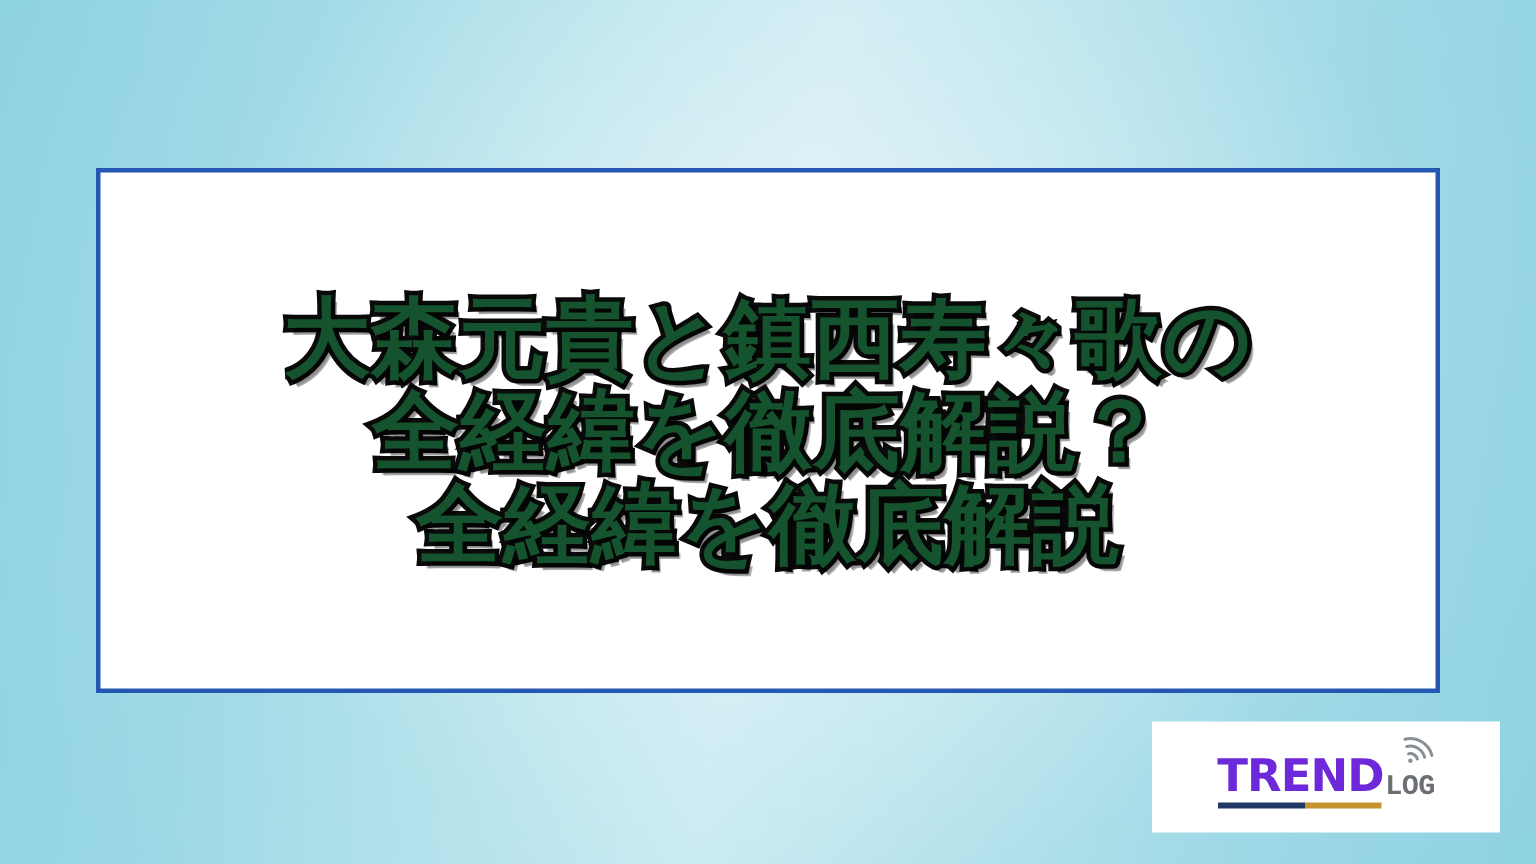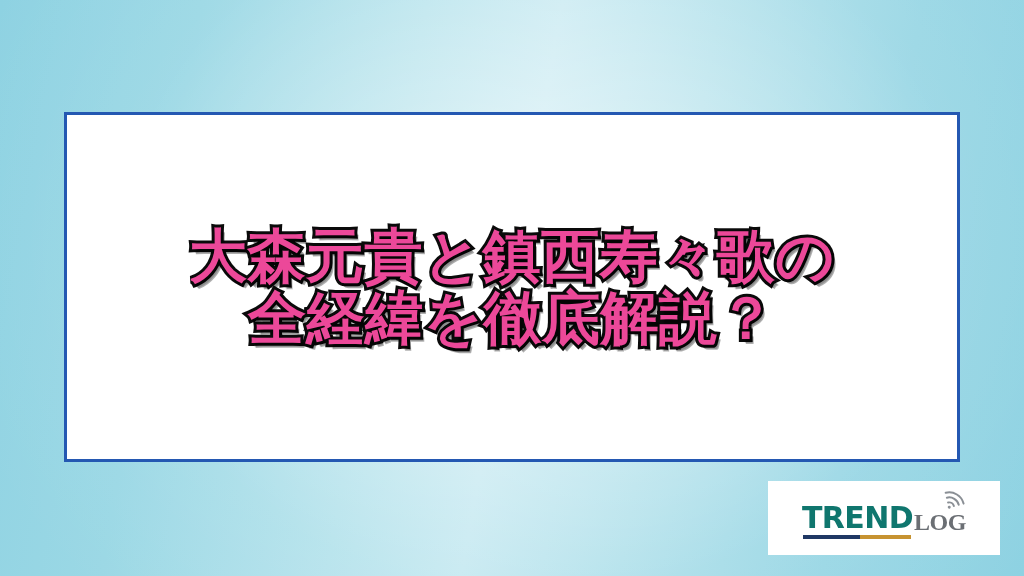--- a/index.html
+++ b/index.html
@@ -52,21 +52,21 @@
 
   #headline {
     text-align: center;
     line-height: 1.07;
     margin: 0;
     padding: 0 14px;
     font-family: "DejaVu Sans", "Liberation Sans", sans-serif;
     font-weight: 700;
     font-size: 58px;
     letter-spacing: 0.5px;
-    color: #ec4899;
+    color: #14532d;
     -webkit-text-stroke: 6px #0a0a0a;
     paint-order: stroke fill;
     text-shadow:
       4px 5px 0 rgba(0,0,0,0.30),
       3px 4px 1px rgba(0,0,0,0.22);
     white-space: nowrap;
   }
   #headline .hl-line {
     display: block;
   }
@@ -91,41 +91,41 @@
   }
   #logo-wordmark {
     position: relative;
     display: inline-flex;
     align-items: baseline;
     font-family: "DejaVu Sans", "Liberation Sans", sans-serif;
     font-weight: 700;
     font-size: 30px;
     letter-spacing: -0.6px;
   }
-  .lg-trend { color: #0f766e; }
+  .lg-trend { color: #6d28d9; }
   .lg-buzz  {
     color: #c79331;
     background: linear-gradient(100deg, #b9862a 0%, #d7ad4e 45%, #c08f2e 100%);
     -webkit-background-clip: text;
     background-clip: text;
     -webkit-text-fill-color: transparent;
   }
   #logo-underline {
     position: absolute;
     left: 1px;
     right: 2px;
     bottom: -6px;
     height: 4px;
     background: linear-gradient(to right, #1f3864 0 53%, #c79331 53% 100%);
   }
   #logo-log {
     color: #6b6f74;
-    font-family: Liberation Serif, serif;
+    font-family: Liberation Mono, monospace;
     font-weight: 700;
-    font-size: 24px;
+    font-size: 19px;
     letter-spacing: -0.4px;
     margin-left: 1px;
     position: relative;
     top: 1px;
   }
   #signal-icon {
     position: absolute;
     right: -4px;
     top: -17px;
     width: 26px;
@@ -134,20 +134,21 @@
 </style>
 </head>
 <body>
 
 <div id="stage">
 
   <div id="title-card">
     <h1 id="headline">
       <span class="hl-line">大森元貴と鎮西寿々歌の</span>
       <span class="hl-line">全経緯を徹底解説？</span>
+      <span class="hl-line">全経緯を徹底解説</span>
     </h1>
   </div>
 
   <div id="logo-badge">
     <div id="logo-inner">
       <span id="logo-wordmark">
         <span class="lg-trend">TREND</span>
         <span id="logo-underline"></span>
       </span>
       <span id="logo-log">LOG</span>

